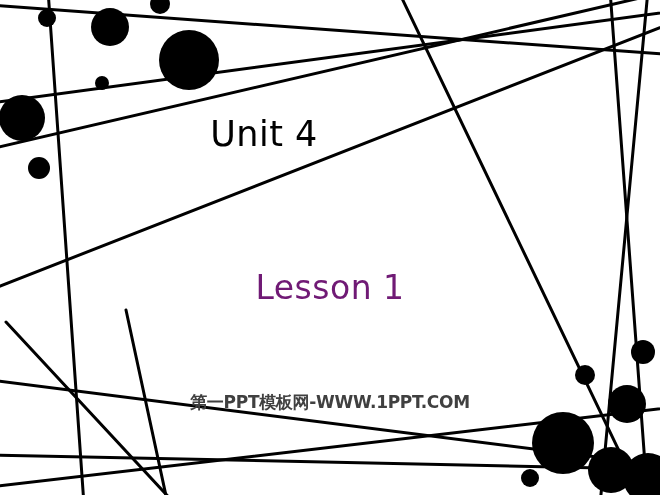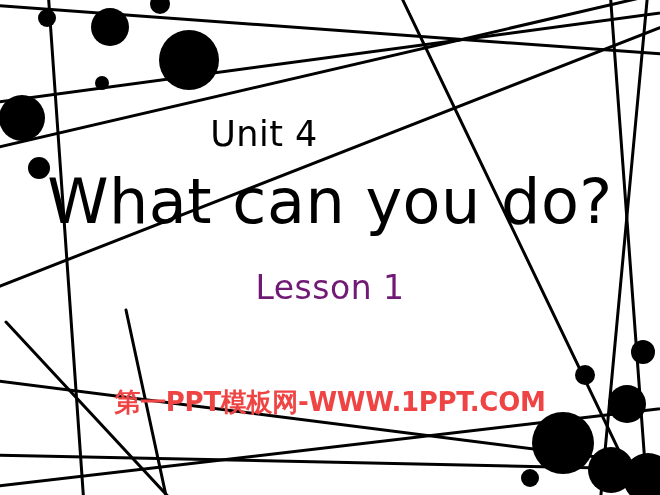--- a/index.html
+++ b/index.html
@@ -63,24 +63,24 @@
     line-height: 44px;
     color: #701a75;
     letter-spacing: 0.5px;
   }
   .watermark {
     position: absolute;
     left: 0;
     width: 660px;
     top: 388px;
     font-family: "DejaVu Sans", sans-serif;
-    font-size: 26px;
+    font-size: 17px;
     font-weight: bold;
     line-height: 28px;
-    color: #ef4444;
+    color: #404040;
     letter-spacing: -0.3px;
   }
 </style>
 </head>
 <body>
 
 <div id="slide">
 
   <svg id="decor" viewBox="0 0 660 495" width="660" height="495" xmlns="http://www.w3.org/2000/svg" aria-hidden="true">
     <g id="decor-lines" stroke="#000000" stroke-width="3" stroke-linecap="round" fill="none">
@@ -111,18 +111,17 @@
         <circle cx="627" cy="404" r="19" fill="#000000"></circle>
         <circle cx="563" cy="443" r="31" fill="#000000"></circle>
         <circle cx="611" cy="470" r="23" fill="#000000"></circle>
         <circle cx="648" cy="478" r="25" fill="#000000"></circle>
         <circle cx="530" cy="478" r="9" fill="#000000"></circle>
       </g>
   </svg>
 
   <div id="text-layer">
     <div class="unit-line">Unit 4</div>
-    <div class="title-line">What can you do?</div>
     <div class="lesson-line">Lesson 1</div>
     <div class="watermark">第一PPT模板网-WWW.1PPT.COM</div>
   </div>
 
 </div>
 
 </body></html>

